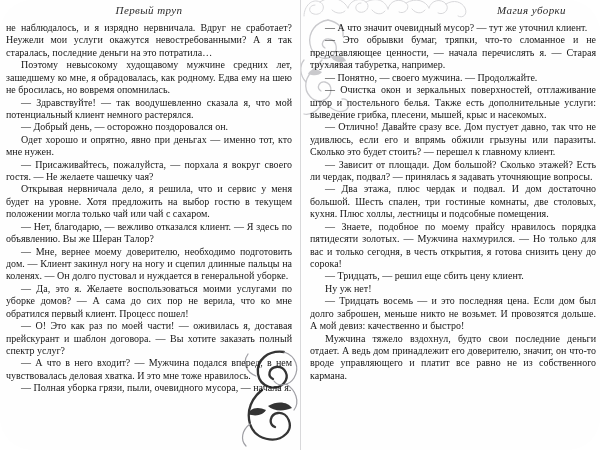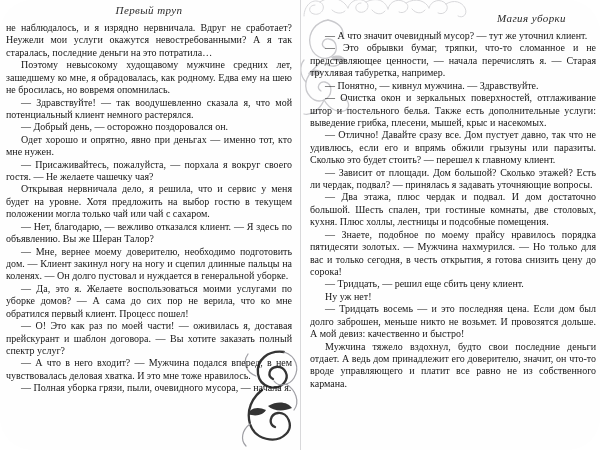--- a/index.html
+++ b/index.html
@@ -36,21 +36,21 @@
   }
 
   .page {
     position: relative;
     width: 300px;
     height: 450px;
     box-sizing: border-box;
     overflow: hidden;
   }
   .page-left  { padding: 0 8px 0 6px; }
-  .page-right { padding: 8px 4px 0 10px; }
+  .page-right { padding: 0 4px 0 10px; }
 
   .running-head {
     text-align: center;
     font-family: "Liberation Serif", "DejaVu Serif", serif;
     font-style: italic;
     font-size: 11px;
     letter-spacing: 0.4px;
     color: #2b2b2b;
     height: 22px;
     line-height: 20px;
@@ -124,21 +124,21 @@
         <p>— А что в него входит? — Мужчина подался вперед, в нем чувствовалась деловая хватка. И это мне тоже нравилось.</p>
         <p>— Полная уборка грязи, пыли, очевидного мусора, — начала я.</p>
       </div>
   </div>
 
   <div class="page page-right">
     <div class="running-head">Магия уборки</div>
     <div class="body-text" id="right-body">
         <p>— А что значит очевидный мусор? — тут же уточнил клиент.</p>
         <p>— Это обрывки бумаг, тряпки, что-то сломанное и не представляющее ценности, — начала перечислять я. — Старая трухлявая табуретка, например.</p>
-        <p>— Понятно, — кивнул мужчина. — Здравствуйте.</p>
+        <p>— Понятно, — своего мужчина. — Продолжайте.</p>
         <p>— Очистка окон и зеркальных поверхностей, отглаживание штор и постельного белья. Также есть дополнительные услуги: выведение грибка, плесени, мышей, крыс и насекомых.</p>
         <p>— Отлично! Давайте сразу все. Дом пустует давно, так что не удивлюсь, если его и впрямь обжили грызуны или паразиты. Сколько это будет стоить? — перешел к главному клиент.</p>
         <p>— Зависит от площади. Дом большой? Сколько этажей? Есть ли чердак, подвал? — принялась я задавать уточняющие вопросы.</p>
         <p>— Два этажа, плюс чердак и подвал. И дом достаточно большой. Шесть спален, три гостиные комнаты, две столовых, кухня. Плюс холлы, лестницы и подсобные помещения.</p>
         <p>— Знаете, подобное по моему прайсу нравилось порядка пятидесяти золотых. — Мужчина нахмурился. — Но только для вас и только сегодня, в честь открытия, я готова снизить цену до сорока!</p>
         <p>— Тридцать, — решил еще сбить цену клиент.</p>
         <p>Ну уж нет!</p>
         <p>— Тридцать восемь — и это последняя цена. Если дом был долго заброшен, меньше никто не возьмет. И провозятся дольше. А мой девиз: качественно и быстро!</p>
         <p>Мужчина тяжело вздохнул, будто свои последние деньги отдает. А ведь дом принадлежит его доверителю, значит, он что-то вроде управляющего и платит все равно не из собственного кармана.</p>
       </div>

